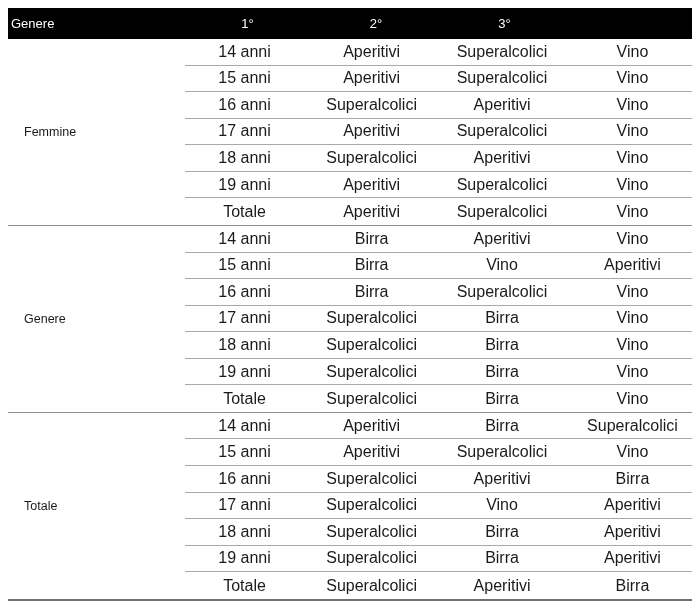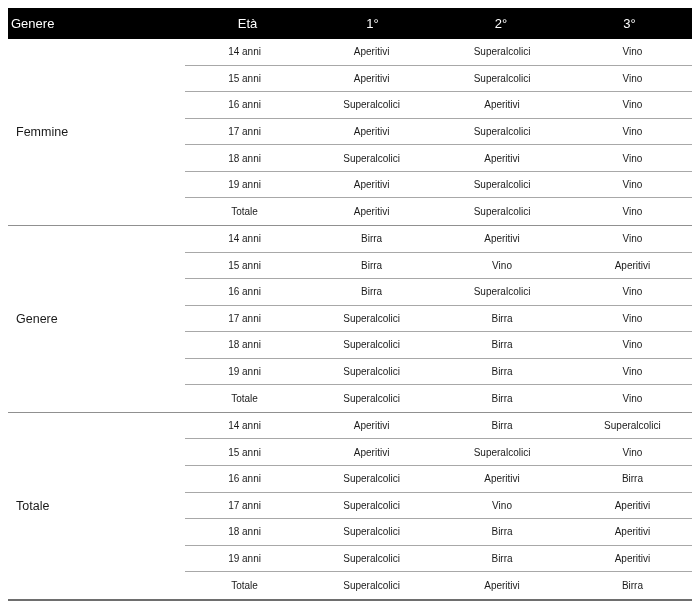--- a/index.html
+++ b/index.html
@@ -38,52 +38,51 @@
   
   .group {
     position: relative;
     border-bottom: 1px solid var(--group-line, #909090);
   }
   .group:last-child {
     border-bottom: 2px solid var(--bottom-line, #6e6e6e);
   }
   .group-label {
     position: absolute;
-    left: 8px;
+    left: 16px;
     top: 50%;
     transform: translateY(-50%);
     font-size: 12.5px;
     color: var(--body-text, #1a1a1a);
     white-space: nowrap;
   }
   .row {
     display: flex;
     align-items: center;
     height: 26.57px;
     box-sizing: border-box;
     margin-left: 177px;
     border-bottom: 1px solid var(--row-line, #a8a8a8);
-    font-size: 10px;
+    font-size: 16px;
     color: var(--body-text, #1a1a1a);
     gap: 8px;
   }
   .group .row:last-child { border-bottom: none; }
   .cell { text-align: center; white-space: nowrap; }
   .cell.c-eta { width: 125px; }
   .cell.c-r1  { width: 125px; }
   .cell.c-r2  { width: 132px; }
   .cell.c-r3  { width: 125px; }
 </style>
 </head>
 <body>
 
 <div class="table-wrap">
   <div class="thead">
     <div class="th c-genere">Genere</div>
-    <div class="th c-eta">Età</div>
     <div class="th c-r1">1°</div>
     <div class="th c-r2">2°</div>
     <div class="th c-r3">3°</div>
   </div>
   <div id="tbody">
       <div class="group">
         <div class="group-label">Femmine</div>
         <div class="row">
           <div class="cell c-eta">14 anni</div>
           <div class="cell c-r1">Aperitivi</div>

